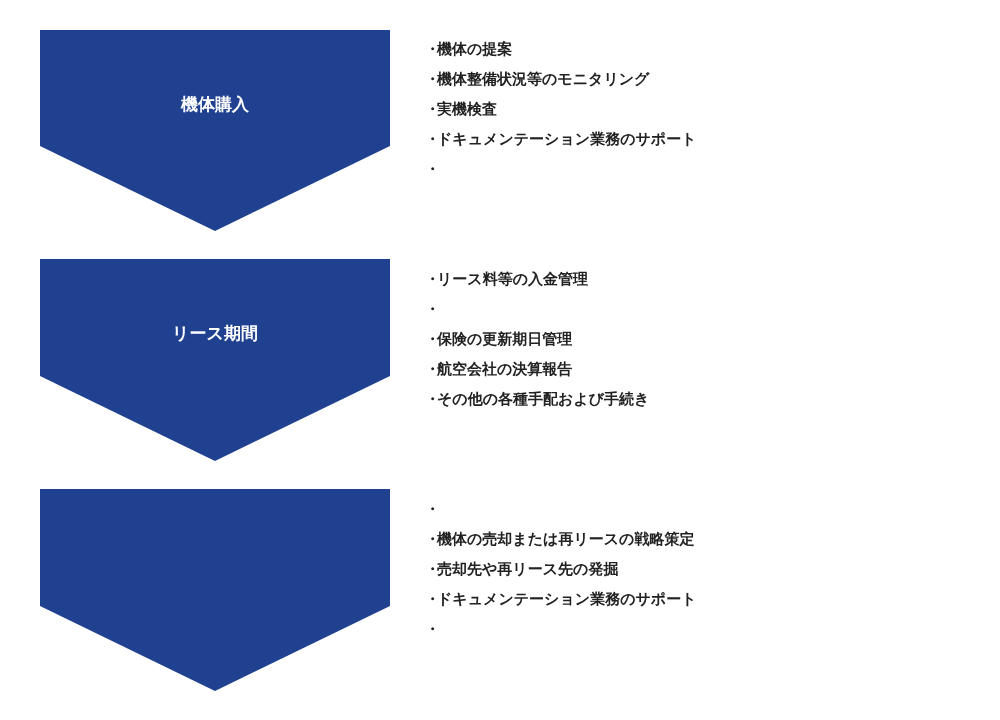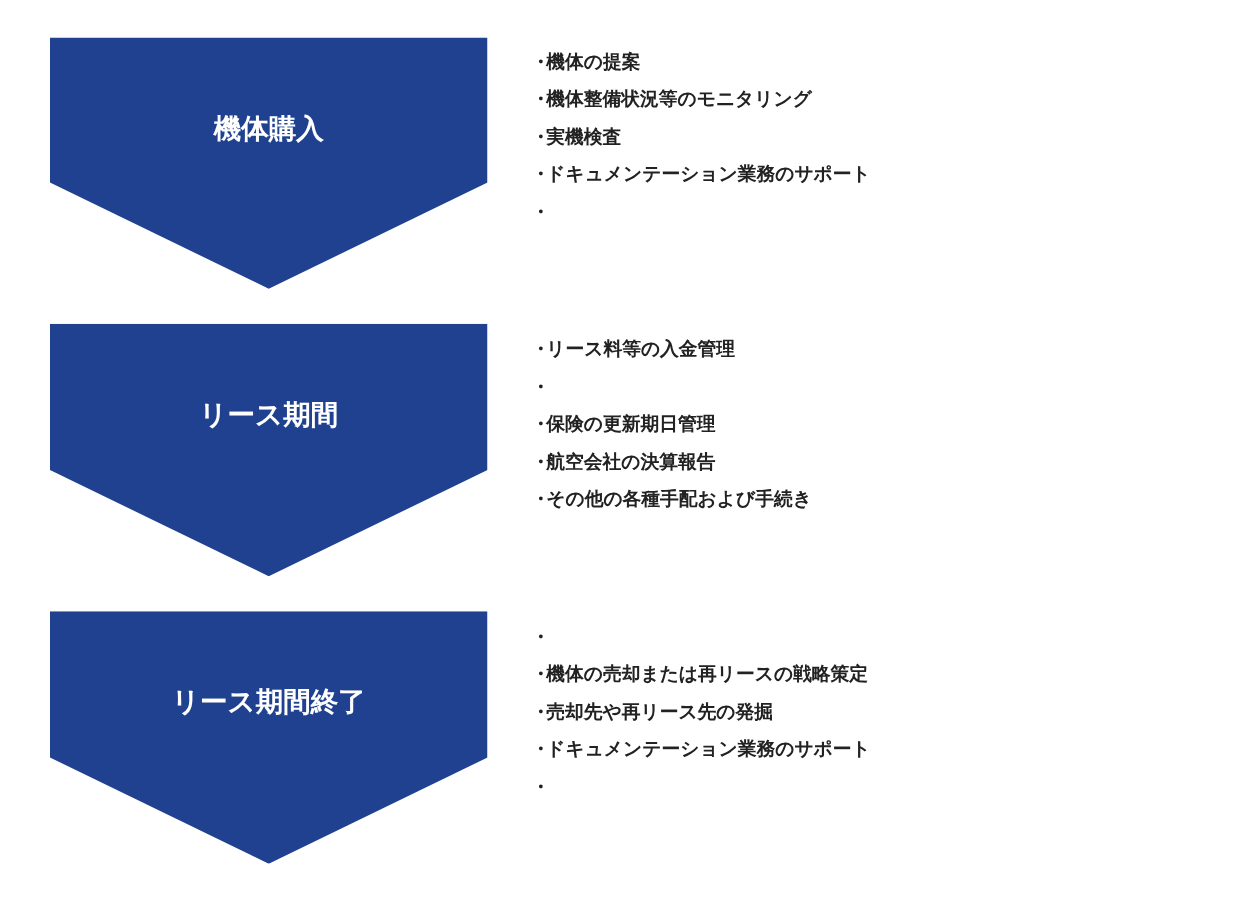--- a/index.html
+++ b/index.html
@@ -28,21 +28,21 @@
       height: 202px;
       display: block;
     }
     .stage-title {
       position: absolute;
       left: 0;
       top: 57px;
       width: 350px;
       text-align: center;
       color: #ffffff;
-      font-size: 22px;
+      font-size: 17px;
       font-weight: bold;
       line-height: 34px;
       letter-spacing: 0px;
       white-space: nowrap;
     }
     .task-list {
       position: absolute;
       left: 425px;
       margin: 0;
       padding: 0;
@@ -121,21 +121,20 @@
   <li class="task-item">
       <span class="bullet">・</span>
       <span>その他の各種手配および手続き</span>
     </li>
 </ul>
 
 <div class="stage" style="top:489px;">
   <svg class="stage-shape" viewBox="0 0 350 202">
     <polygon points="0,0 350,0 350,117 175,202 0,117" fill="#1f4190"></polygon>
   </svg>
-  <div class="stage-title">リース期間終了</div>
 </div>
 <ul class="task-list" style="top:494px;">
   <li class="task-item">
       <span class="bullet">・</span>
     </li>
   <li class="task-item">
       <span class="bullet">・</span>
       <span>機体の売却または再リースの戦略策定</span>
     </li>
   <li class="task-item">

